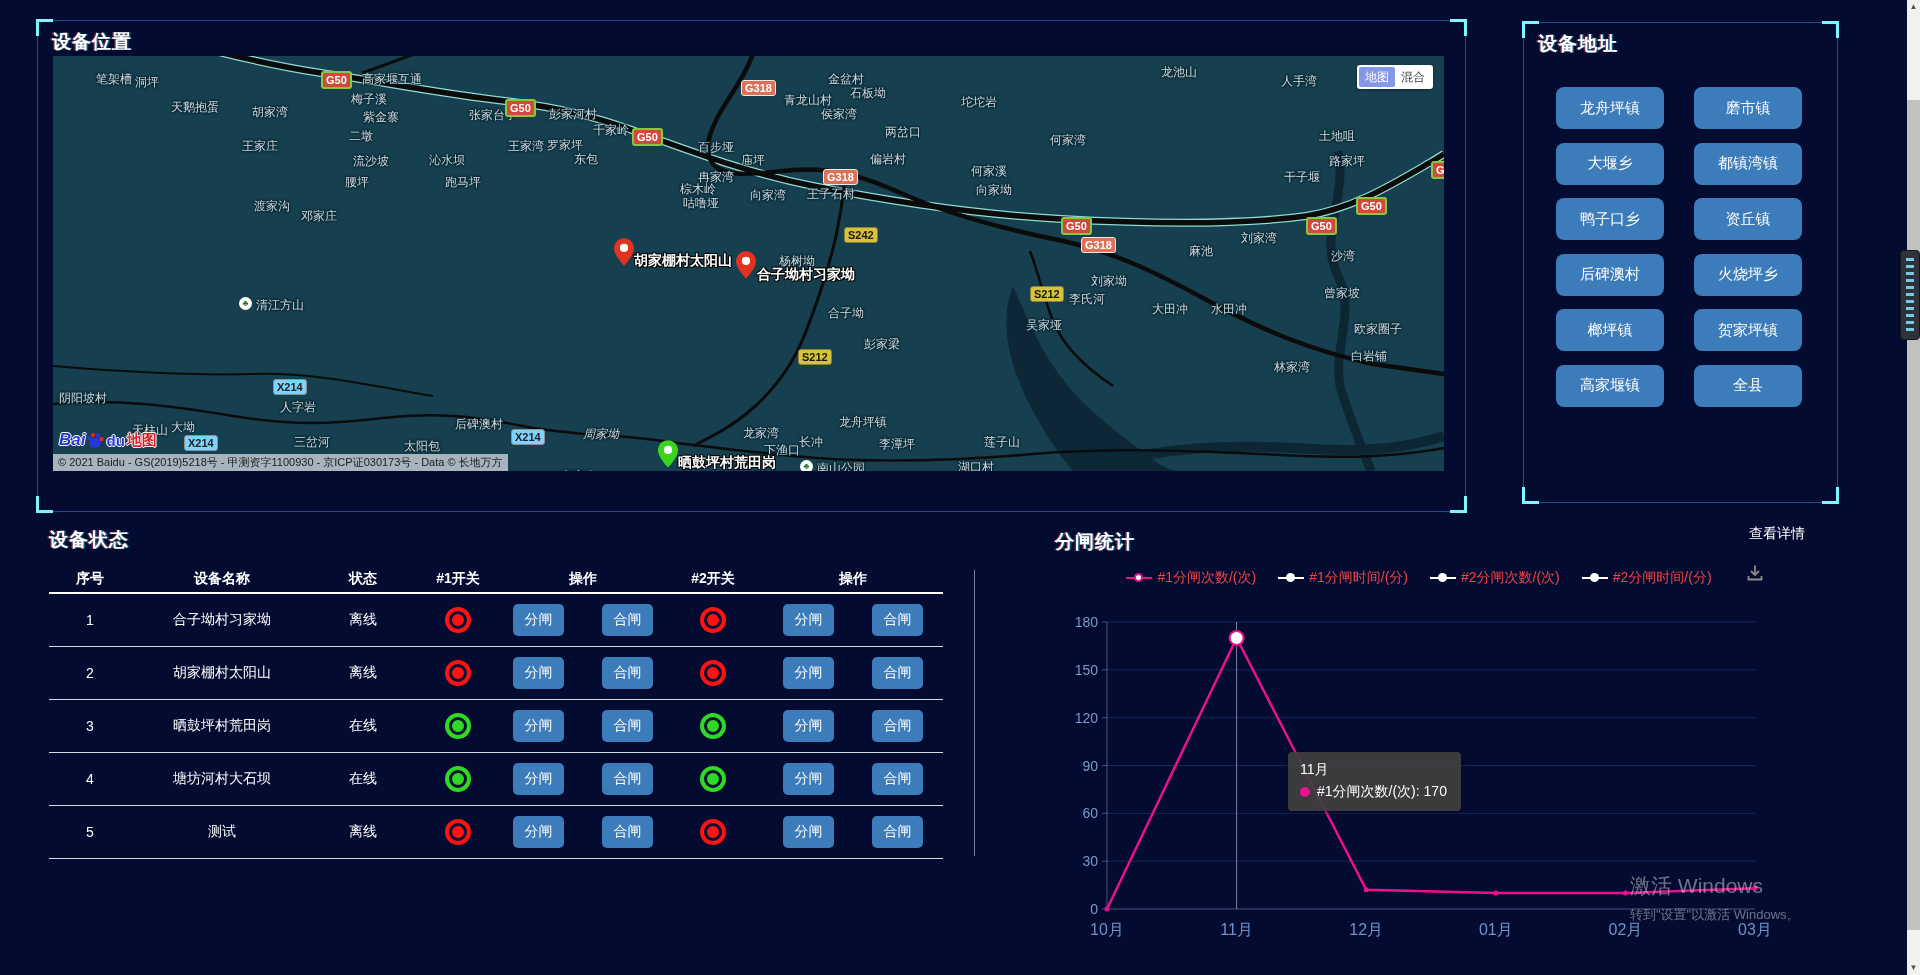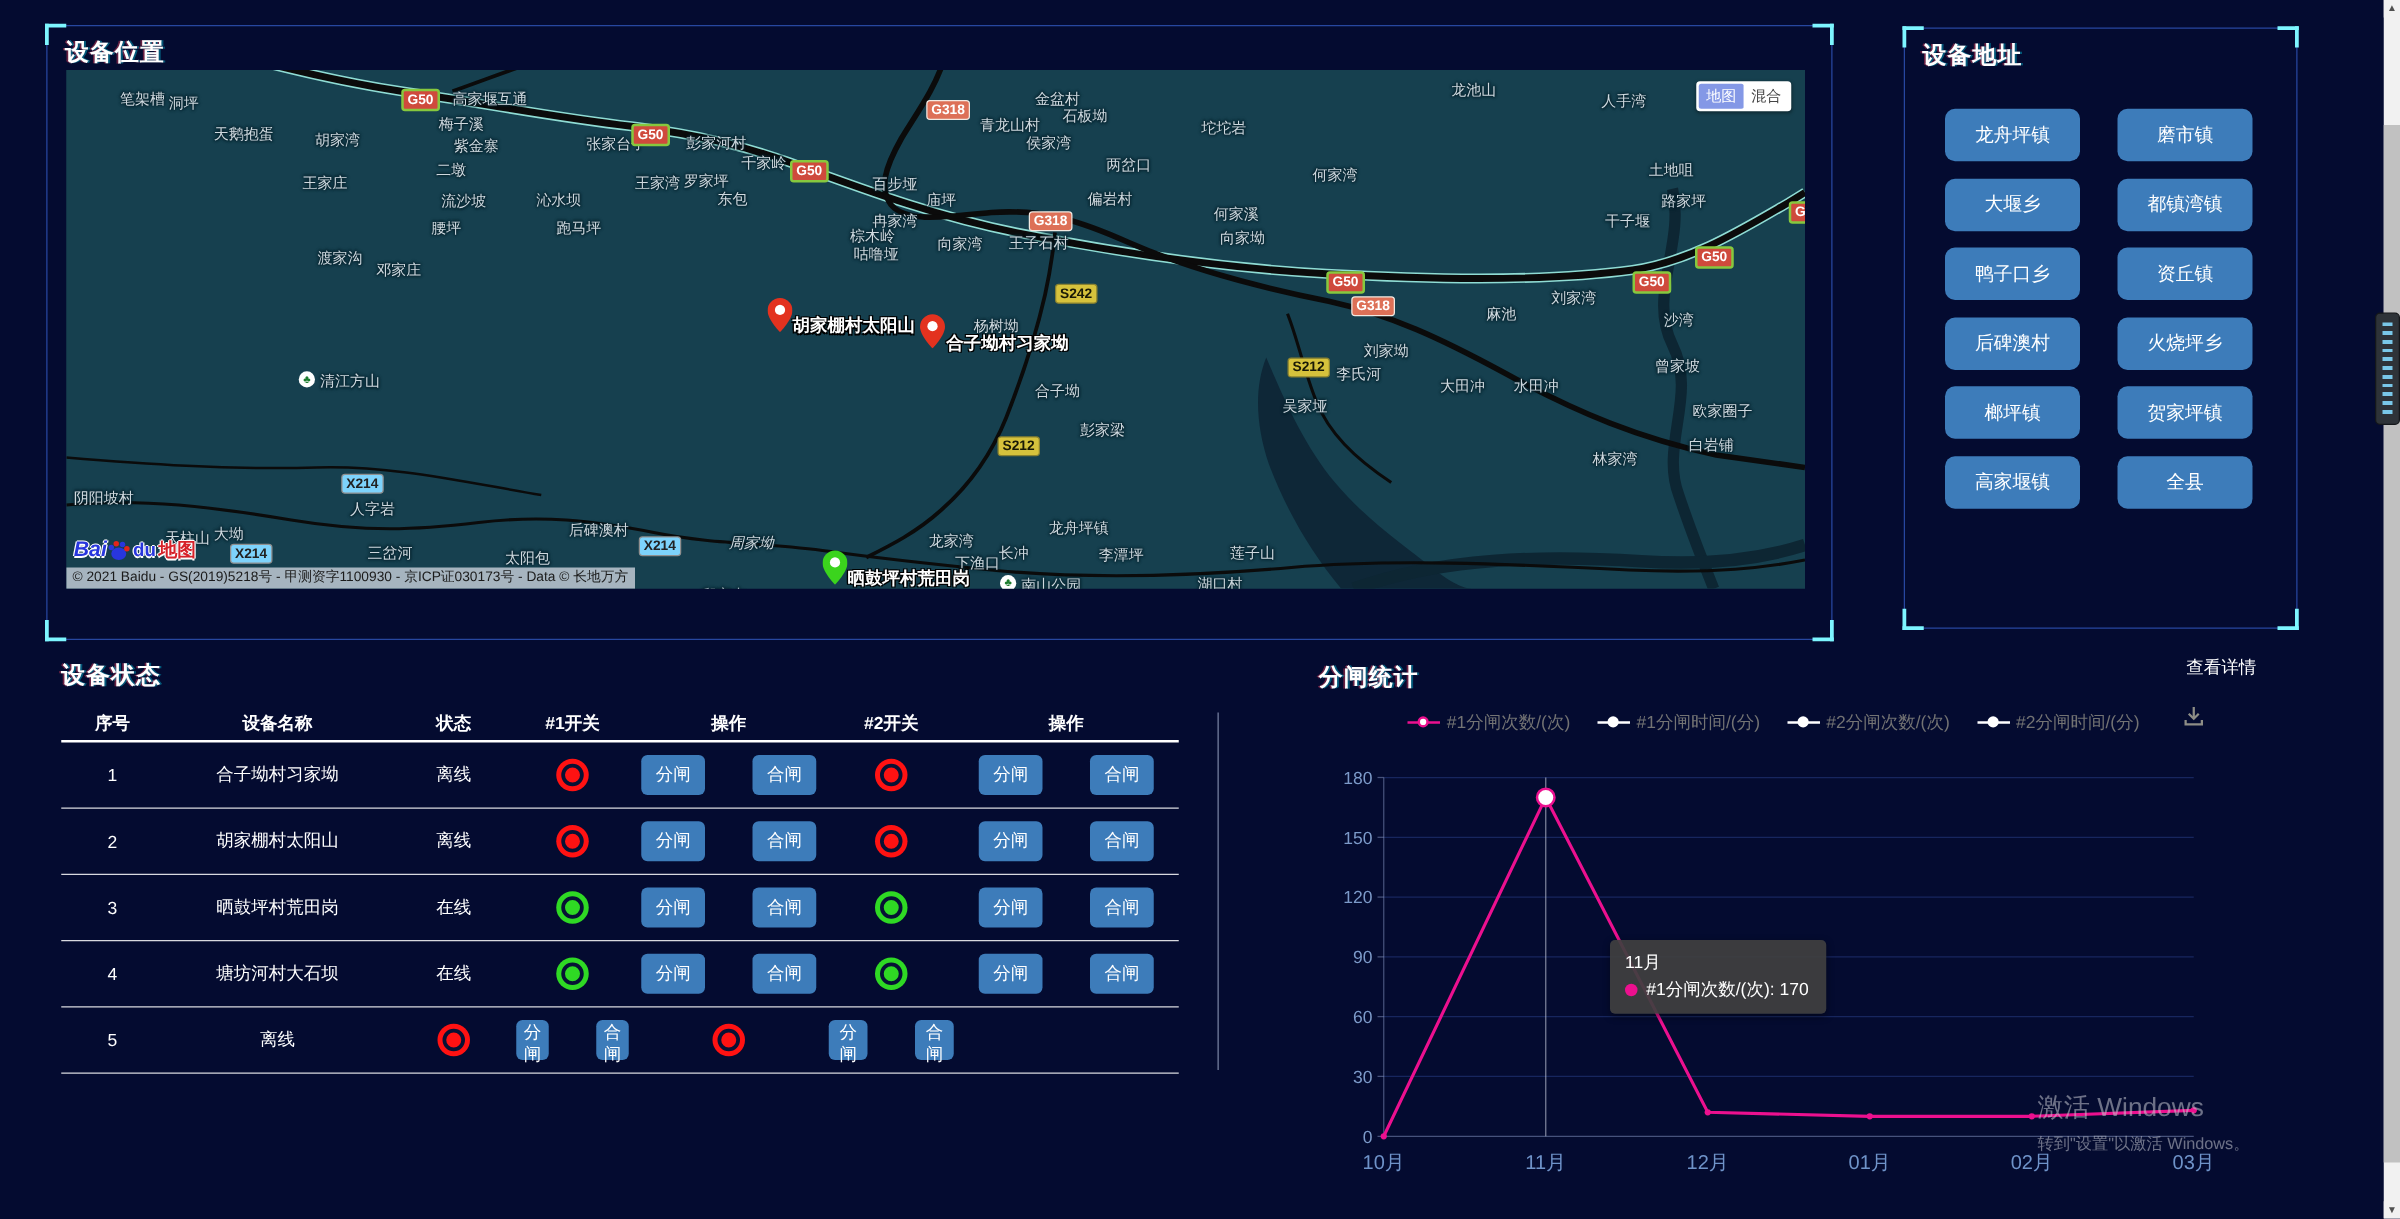--- a/index.html
+++ b/index.html
@@ -58,21 +58,21 @@
   .op-cell{gap:38px;}
   .op-btn{width:51px;height:32px;border:none;border-radius:5px;background:#3d7cba;color:#fff;font-size:14px;cursor:pointer;font-family:inherit;}
   .ind{width:26px;height:26px;border-radius:50%;display:flex;align-items:center;justify-content:center;}
   .ind .core{width:12px;height:12px;border-radius:50%;border:3px solid #071235;}
   .ind.red{background:#ff1212;}  .ind.red .core{background:#ff1212;}
   .ind.green{background:#2fd924;}.ind.green .core{background:#2fd924;}
   .tbl-vline{position:absolute;left:974px;top:570px;width:1px;height:286px;background:rgba(215,228,255,.55);}
   
   .detail-link{position:absolute;left:1749px;top:525px;font-size:14px;color:#fff;cursor:pointer;}
   .legend{position:absolute;left:1063px;top:568px;width:712px;height:20px;display:flex;align-items:center;justify-content:center;gap:22px;}
-  .legend-item{display:flex;align-items:center;gap:5px;font-size:14px;color:#737373;cursor:pointer;}
+  .legend-item{display:flex;align-items:center;gap:5px;font-size:14px;color:#ef4444;cursor:pointer;}
   .legend-marker{position:relative;width:26px;height:10px;}
   .legend-marker .ln{position:absolute;left:0;top:4px;width:26px;height:2px;}
   .legend-marker .dt{position:absolute;left:8px;top:0;width:9px;height:9px;border-radius:50%;box-sizing:border-box;}
   .dl-icon{position:absolute;left:1745px;top:563px;cursor:pointer;}
   .chart-wrap{position:absolute;left:1060px;top:595px;width:760px;height:355px;}
   .tooltip{position:absolute;left:1288px;top:752px;background:rgba(64,64,64,.93);border-radius:4px;
      padding:7px 14px 9px 12px;font-size:14px;line-height:1.55;color:#fff;box-shadow:0 2px 6px rgba(0,0,0,.4);}
   .tooltip .row2{display:flex;align-items:center;gap:7px;}
   .tooltip .dot{width:10px;height:10px;border-radius:50%;background:#ec108f;}
   .watermark{position:absolute;left:1630px;top:872px;color:rgba(196,198,208,.55);}
@@ -372,20 +372,21 @@
               <span class="core"></span>
             </span>
           </div>
           <div class="op-cell">
             <button class="op-btn">分闸</button>
             <button class="op-btn">合闸</button>
           </div>
         </div>
         <div class="tbl-row">
           <div>5</div>
+          <div>测试</div>
           <div>离线</div>
           <div>
             <span class="ind red">
               <span class="core"></span>
             </span>
           </div>
           <div class="op-cell">
             <button class="op-btn">分闸</button>
             <button class="op-btn">合闸</button>
           </div>

